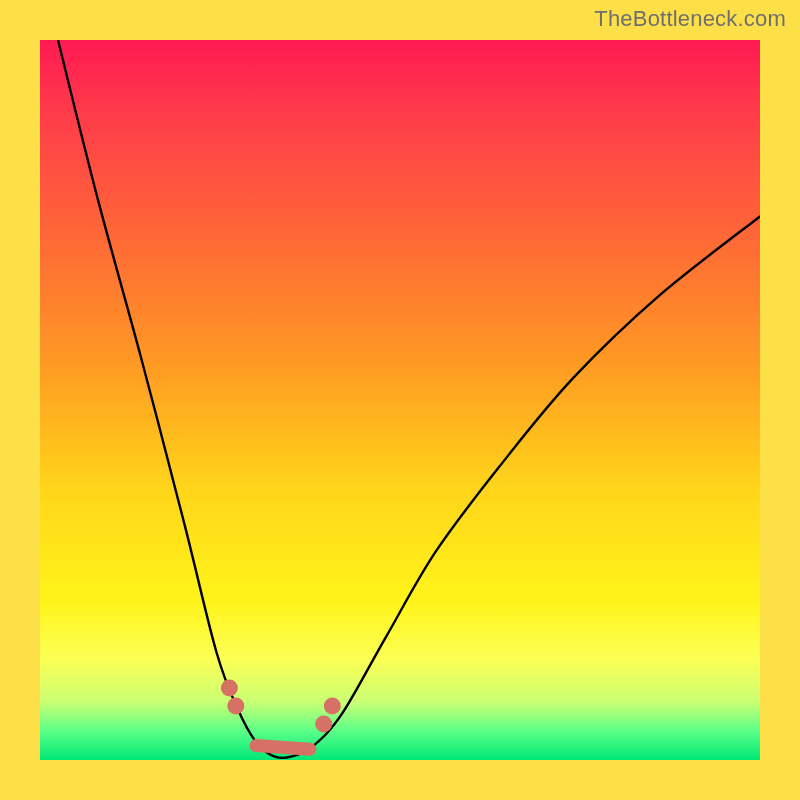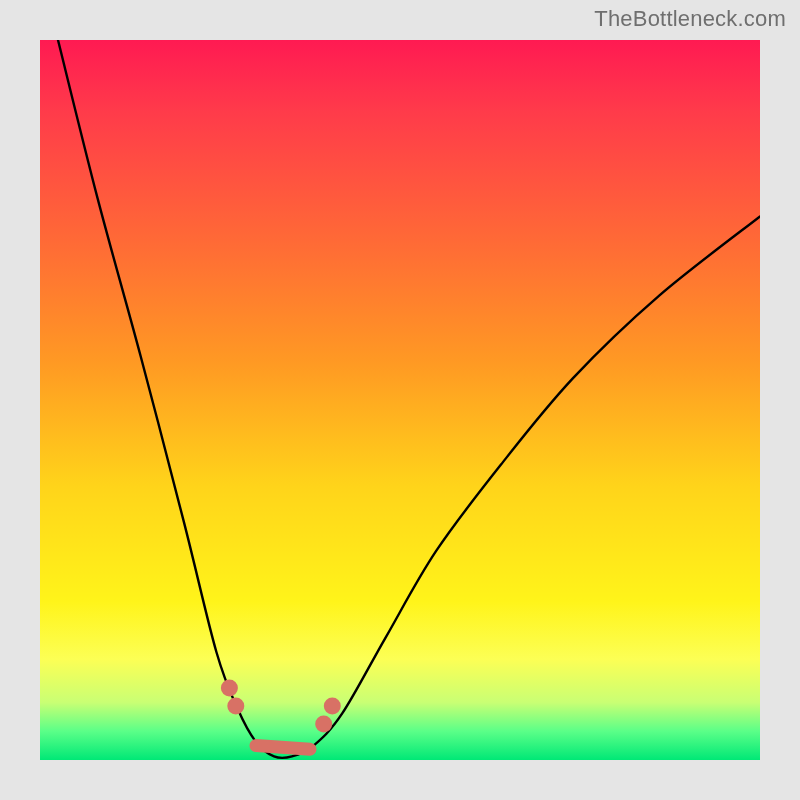--- a/index.html
+++ b/index.html
@@ -8,21 +8,21 @@
     width: 800px;
     height: 800px;
     background: #000;
     overflow: hidden;
     font-family: Arial, Helvetica, sans-serif;
   }
   .frame {
     position: relative;
     width: 800px;
     height: 800px;
-    background: #e5e5e5;
+    background: #fde047;
   }
   .watermark {
     position: absolute;
     top: 6px;
     right: 14px;
     color: #6f6f6f;
     font-size: 22px;
     font-weight: 500;
     letter-spacing: 0.2px;
     z-index: 10;

